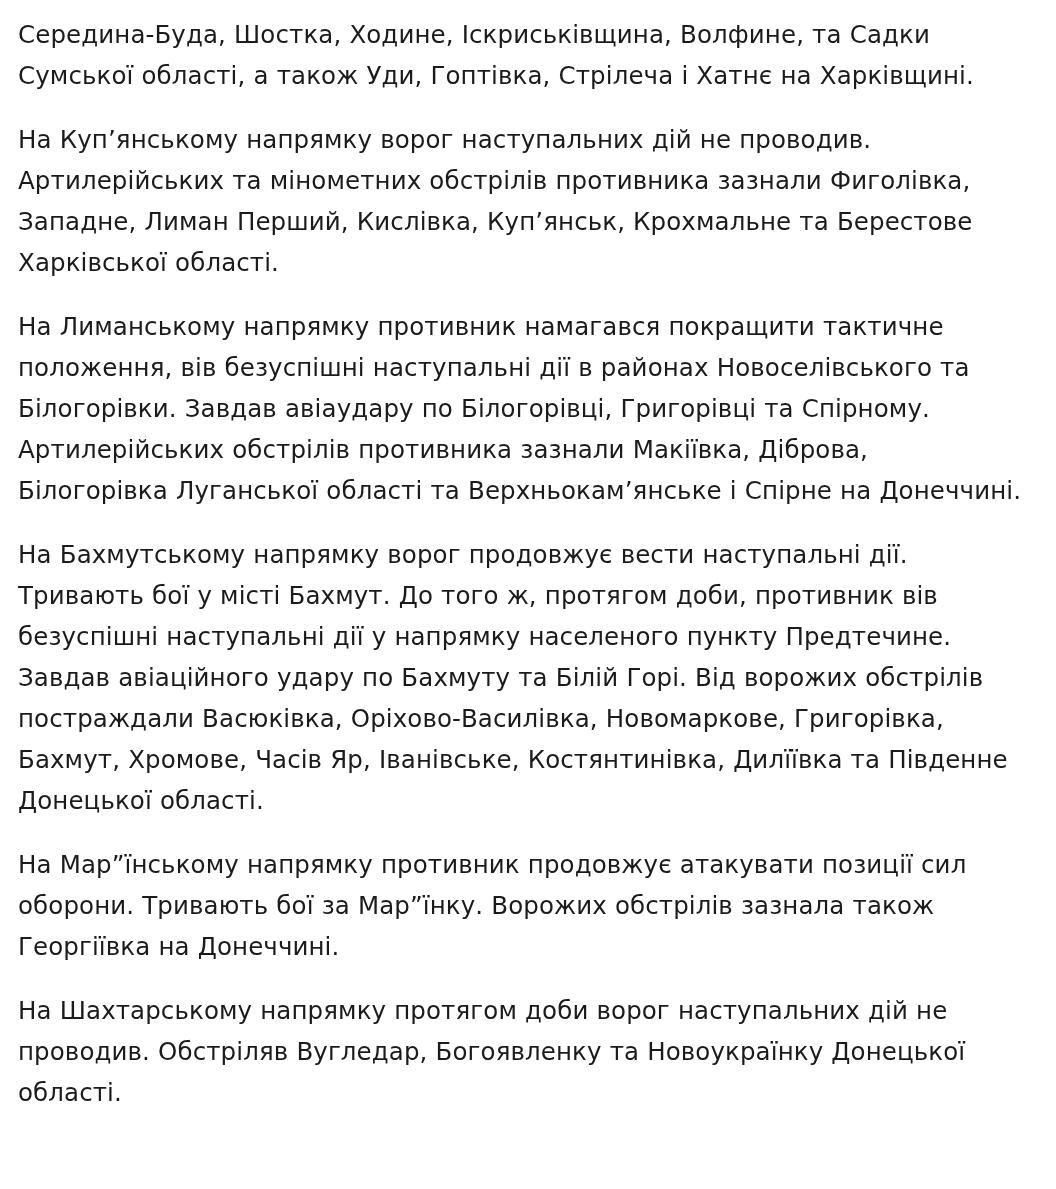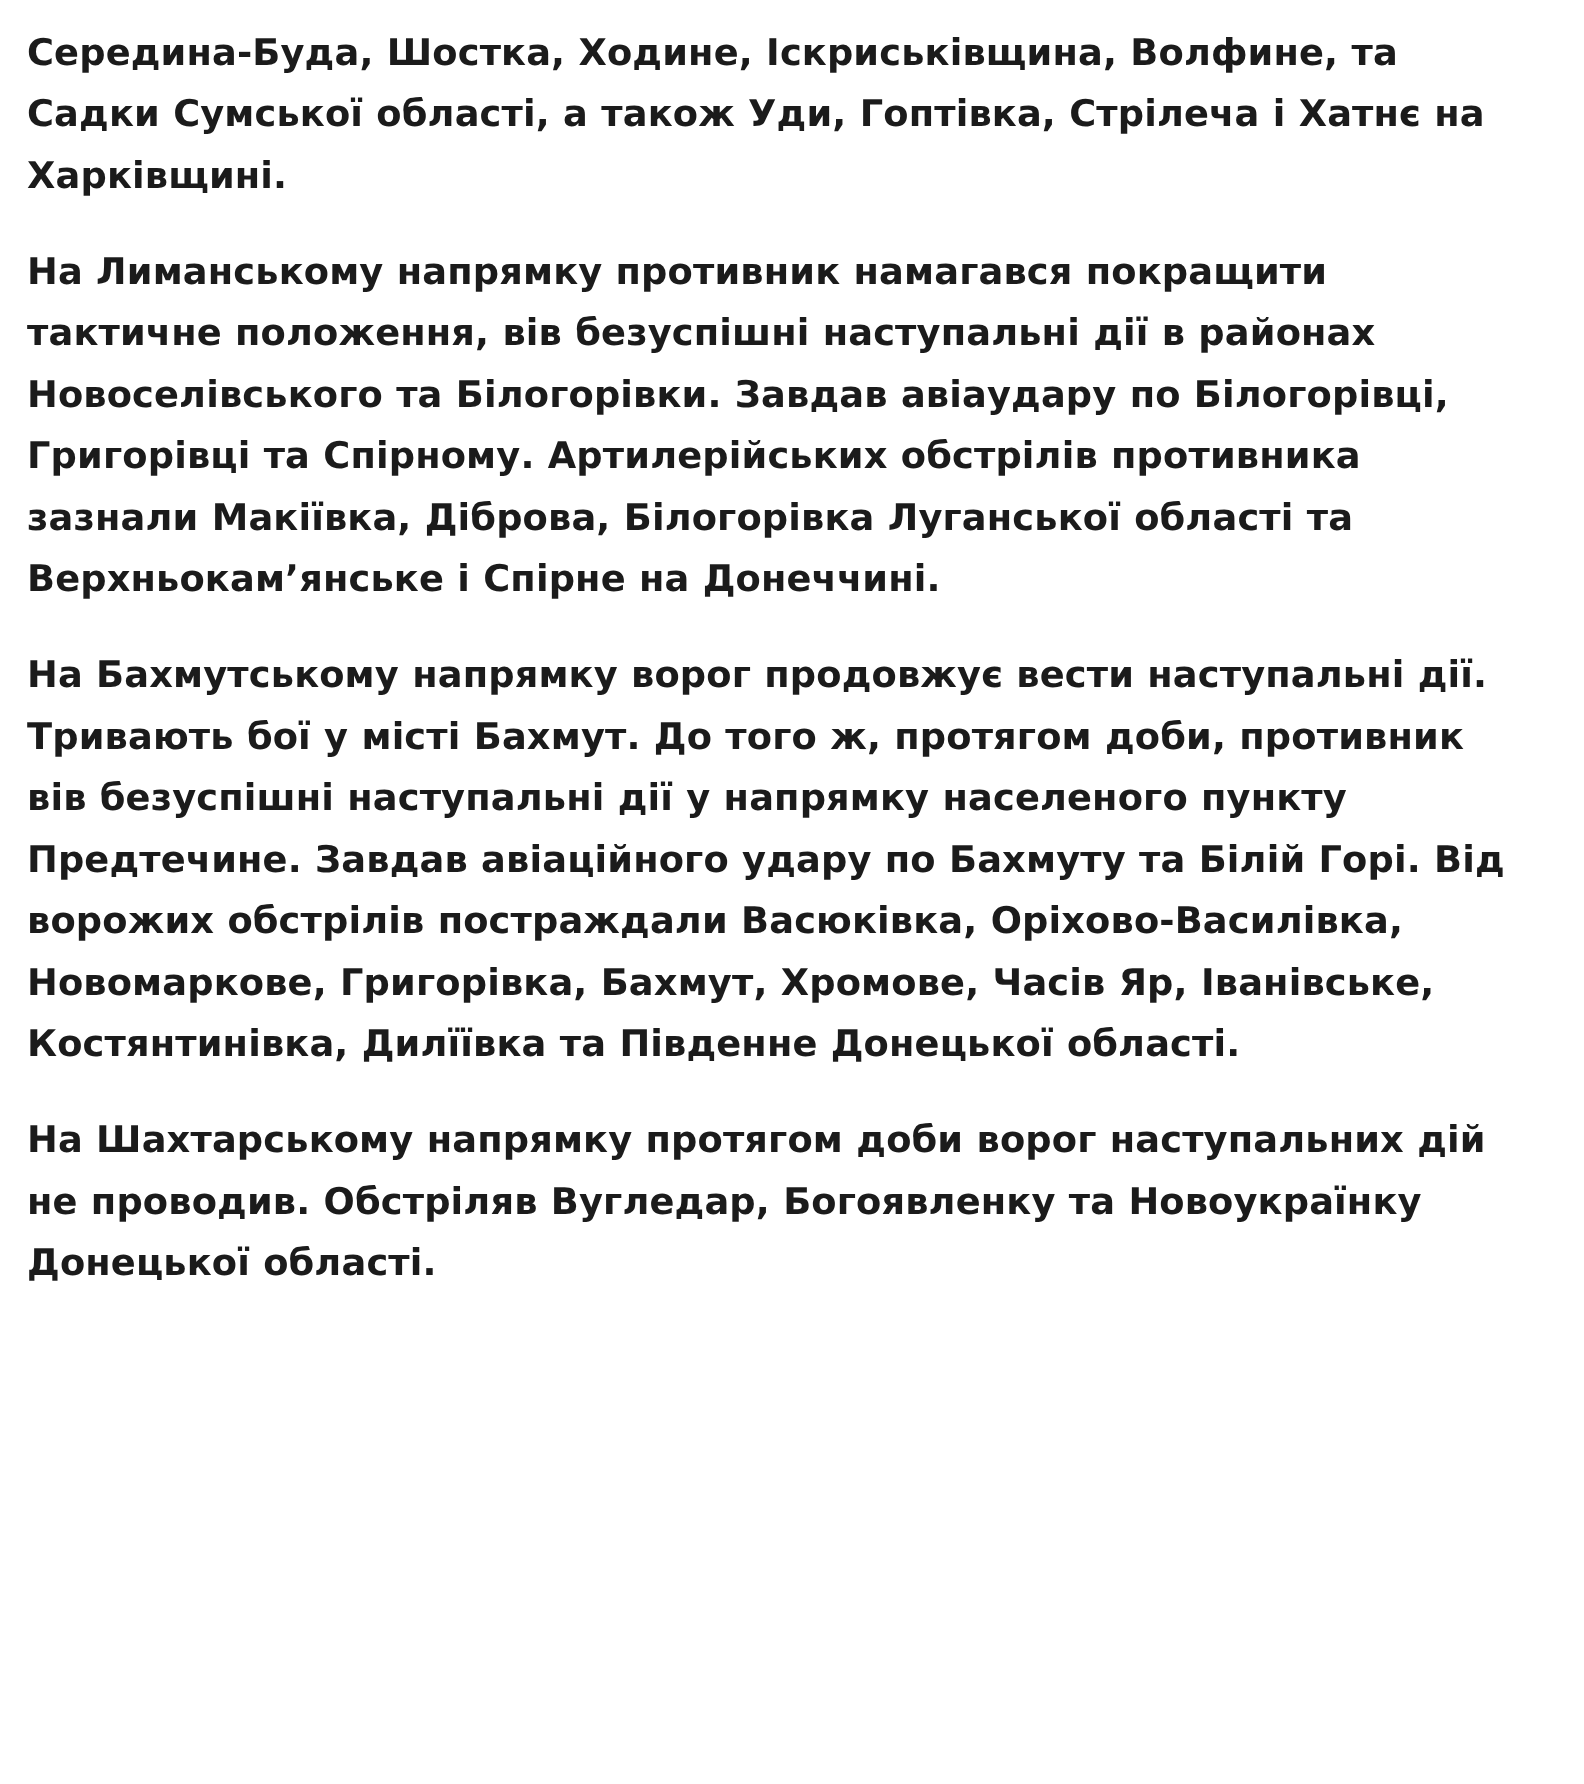--- a/index.html
+++ b/index.html
@@ -22,30 +22,31 @@
   .doc {
     color: #1b1b1b;
   }
   .para {
     font-size: 24.5px;
     line-height: 41px;
     letter-spacing: 0.1px;
     margin: 0 0 23px 0;
     text-align: left;
     word-spacing: 0.2px;
-    font-weight: bold;
   }
   .para.first {
     margin-top: 0;
   }
 </style>
 </head>
 <body>
 
 <div class="page">
   <div class="doc">
     <p class="para first">Середина-Буда, Шостка, Ходине, Іскриськівщина, Волфине,  та Садки Сумської області, а також Уди, Гоптівка, Стрілеча і Хатнє на Харківщині.</p>
+    <p class="para">На Куп’янському напрямку ворог наступальних дій не проводив. Артилерійських та мінометних обстрілів противника зазнали Фиголівка, Западне, Лиман Перший, Кислівка, Куп’янськ, Крохмальне та Берестове Харківської області.</p>
     <p class="para">На Лиманському напрямку противник намагався покращити тактичне положення, вів безуспішні наступальні дії в районах Новоселівського та Білогорівки. Завдав авіаудару по Білогорівці, Григорівці та Спірному. Артилерійських обстрілів противника зазнали Макіївка, Діброва, Білогорівка Луганської області та Верхньокам’янське і Спірне на Донеччині.</p>
     <p class="para">На Бахмутському напрямку ворог продовжує вести наступальні дії. Тривають бої у місті Бахмут. До того ж, протягом доби, противник вів безуспішні наступальні дії у напрямку населеного пункту Предтечине. Завдав авіаційного удару по Бахмуту та Білій Горі. Від ворожих обстрілів постраждали Васюківка, Оріхово-Василівка, Новомаркове, Григорівка, Бахмут, Хромове, Часів Яр, Іванівське, Костянтинівка, Дилїївка та Південне Донецької області.</p>
+    <p class="para">На Мар”їнському напрямку противник продовжує атакувати позиції сил оборони. Тривають бої за Мар”їнку. Ворожих обстрілів зазнала також Георгіївка на Донеччині.</p>
     <p class="para">На Шахтарському напрямку протягом доби ворог наступальних дій не проводив. Обстріляв Вугледар, Богоявленку та Новоукраїнку Донецької області.</p>
 
   </div>
 </div>
 
 </body></html>

